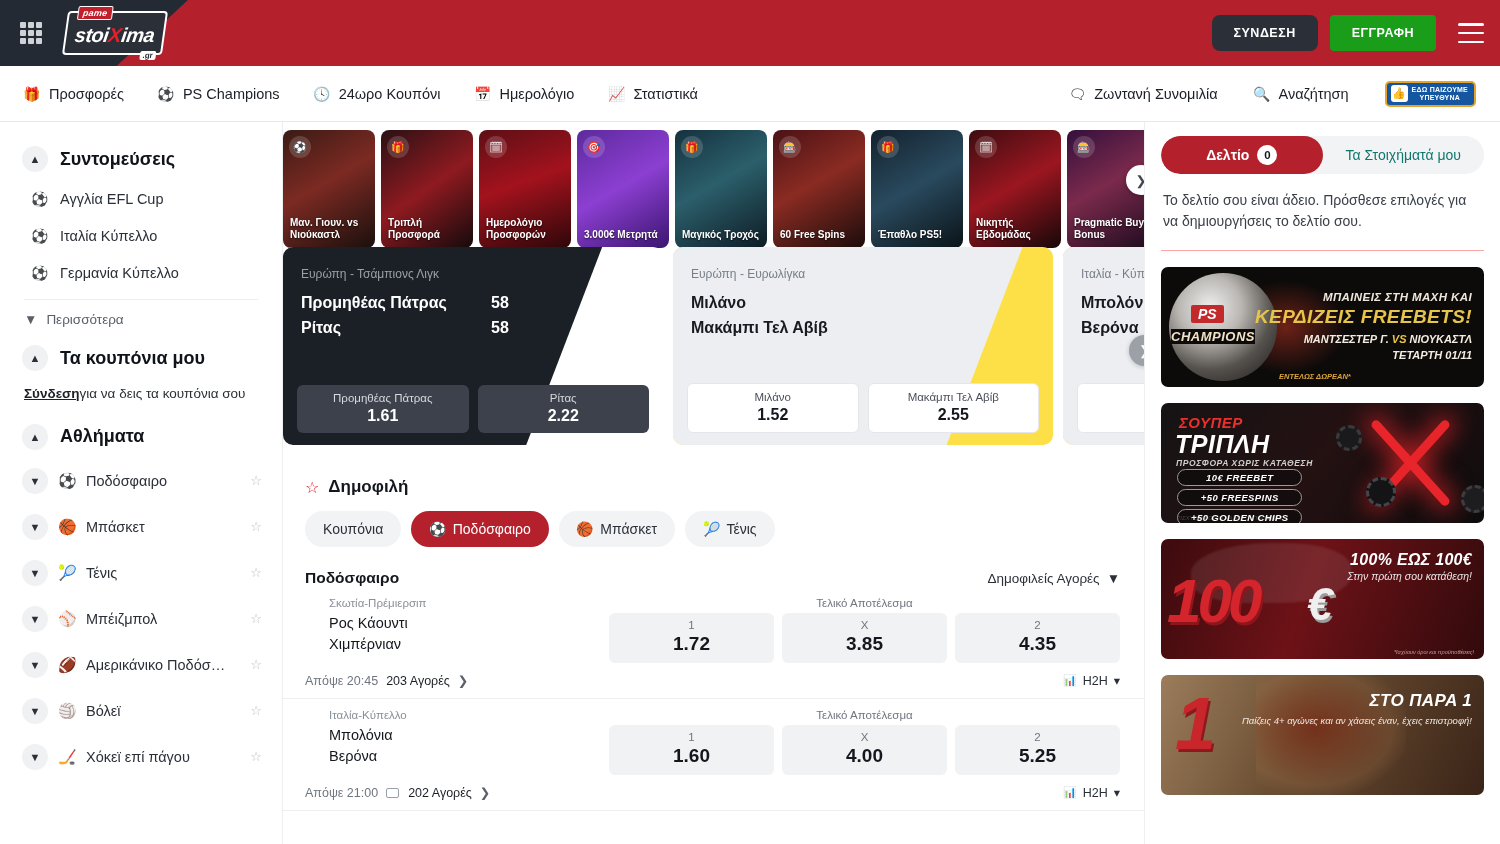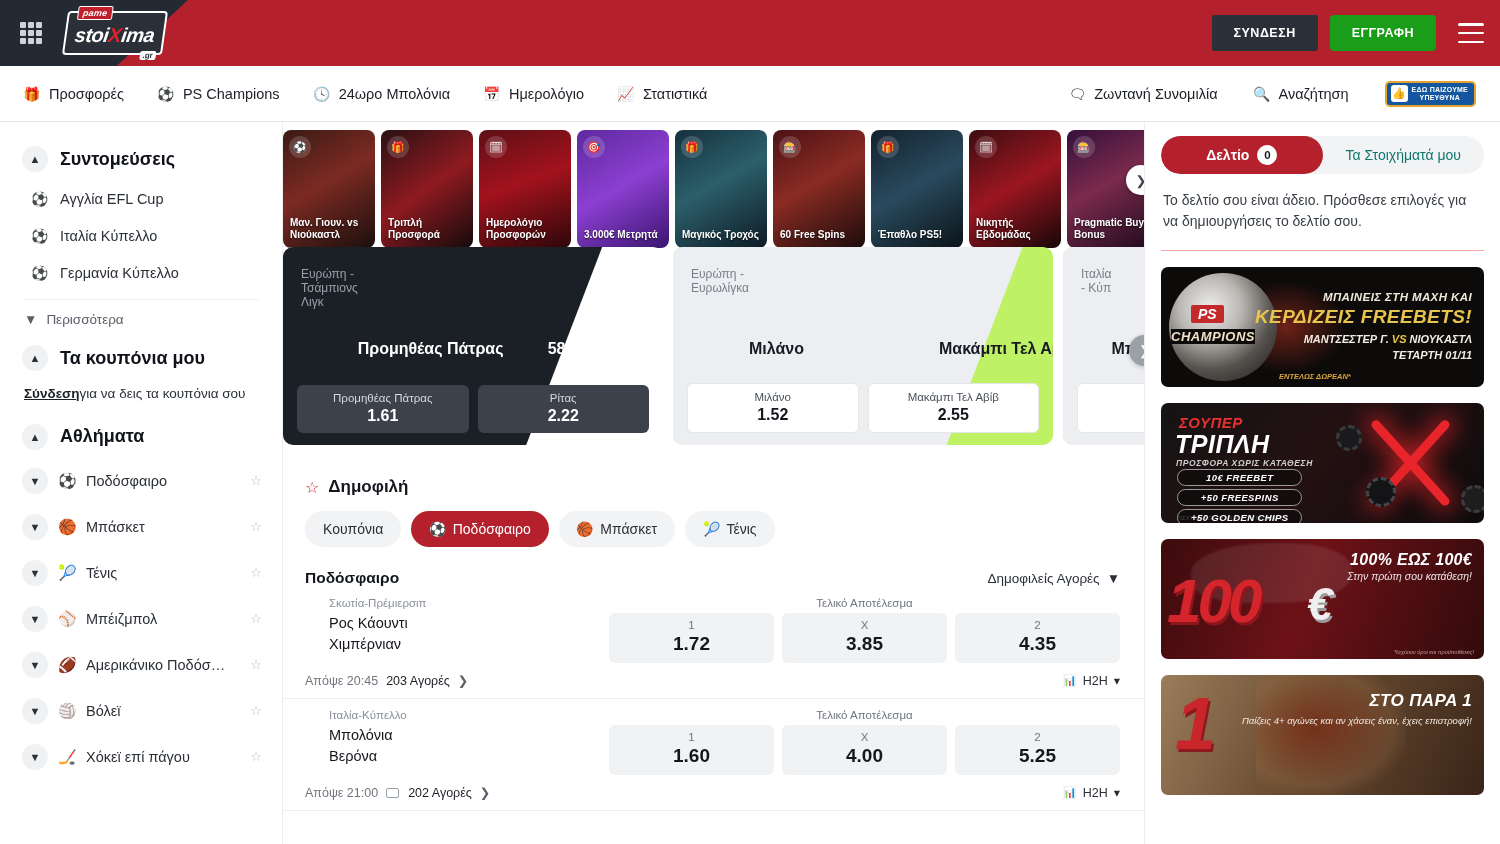--- a/index.html
+++ b/index.html
@@ -23,21 +23,21 @@
   .logo-pome { position:absolute; top:-7px; left:8px; background:#c0202c; color:#fff; font-size:9px; font-weight:bold;
                padding:1px 4px; border:1.5px solid #fff; border-radius:2px; letter-spacing:.3px; font-style:italic;}
   .logo-main { color:#fff; font-size:20px; font-weight:900; font-style:italic; letter-spacing:-.5px; line-height:1; margin-top:4px;}
   .logo-main .x { color:#e0212c; }
   .logo-gr { position:absolute; bottom:-7px; right:4px; background:#fff; color:#2b3038; font-size:8px; font-weight:bold;
              padding:0 3px; border-radius:2px; }
   .mainnav { position: relative; z-index:3; display:flex; align-items:center; gap: 28px; margin-left: 56px; }
   .mainnav a { color:#fff; text-decoration:none; font-size:14.5px; font-weight:bold; letter-spacing:.3px; white-space:nowrap; cursor:pointer;}
   .mainnav a.active { color:#fff; }
   .topbar-right { position:absolute; right: 16px; top:0; height:66px; display:flex; align-items:center; gap:12px; z-index:3;}
-  .btn-login { background:#2b3038; color:#fff; border:none; border-radius:2px; padding:0 22px; height:36px;
+  .btn-login { background:#2b3038; color:#fff; border:none; border-radius:8px; padding:0 22px; height:36px;
                font-size:12.5px; font-weight:bold; letter-spacing:.5px; cursor:pointer; font-family:inherit;}
   .btn-signup { background:#1a9e1a; color:#fff; border:none; border-radius:4px; padding:0 22px; height:36px;
                 font-size:12.5px; font-weight:bold; letter-spacing:.5px; cursor:pointer; font-family:inherit;}
   .burger { width:26px; height:20px; display:flex; flex-direction:column; justify-content:space-between; margin-left:10px; cursor:pointer;}
   .burger i { height:2.5px; background:#fff; border-radius:2px; display:block; }
 
   
   .subnav { height:56px; background:#fff; border-bottom:1px solid #e6e8eb; display:flex; align-items:center; padding:0 24px; }
   .subnav-left { display:flex; align-items:center; gap:34px; }
   .subnav-right { margin-left:auto; display:flex; align-items:center; gap:36px; }
@@ -86,23 +86,23 @@
                 background:#fff; box-shadow:0 1px 5px rgba(0,0,0,.28); display:flex; align-items:center; justify-content:center;
                 font-size:13px; color:#41464e; cursor:pointer; z-index:9;}
 
   
   .feat-wrap { position:relative; height:208px; padding:0 0 10px 0; }
   .feat-row { display:flex; gap:10px; height:198px; }
   .feat-card { width:380px; flex:0 0 380px; border-radius:10px; overflow:hidden; position:relative; padding:20px 18px 14px 18px;
                display:flex; flex-direction:column; cursor:pointer;}
   .feat-card.dark { background:#ffffff; }
   .feat-card.dark .shade { position:absolute; inset:0; background:#1b2027; clip-path:polygon(0 0,84% 0,64% 100%,0 100%); }
-  .feat-card.light { background:#bef264; }
+  .feat-card.light { background:#fde047; }
   .feat-card.light .shade { position:absolute; inset:0; background:#eceef1; clip-path:polygon(0 0,92% 0,72% 100%,0 100%); }
-  .feat-inner { position:relative; z-index:2; display:flex; flex-direction:row; height:100%;}
+  .feat-inner { position:relative; z-index:2; display:flex; flex-direction:column; height:100%;}
   .feat-league { font-size:12px; margin-bottom:10px; }
   .dark .feat-league { color:#9aa0a8; }
   .light .feat-league { color:#787e87; }
   .feat-team { display:flex; align-items:center; font-size:16px; font-weight:bold; line-height:1.55; }
   .dark .feat-team { color:#fff; }
   .light .feat-team { color:#171b21; }
   .feat-team .nm { width:190px; }
   .feat-score { font-weight:bold; }
   .feat-meta { margin-top:auto; font-size:12.5px; color:#787e87; padding-bottom:8px; }
   .feat-play { margin-top:auto; margin-bottom:10px; width:16px; height:12px; border:1.4px solid #9aa0a8; border-radius:2px;
@@ -253,21 +253,21 @@
       <div class="snitem">
         <span class="snicon">🎁</span>
         <span>Προσφορές</span>
       </div>
       <div class="snitem">
         <span class="snicon">⚽</span>
         <span>PS Champions</span>
       </div>
       <div class="snitem">
         <span class="snicon">🕓</span>
-        <span>24ωρο Μπολόνια</span>
+        <span>24ωρο Κουπόνι</span>
       </div>
       <div class="snitem">
         <span class="snicon">📅</span>
         <span>Ημερολόγιο</span>
       </div>
       <div class="snitem">
         <span class="snicon">📈</span>
         <span>Στατιστικά</span>
       </div>
     </div>

